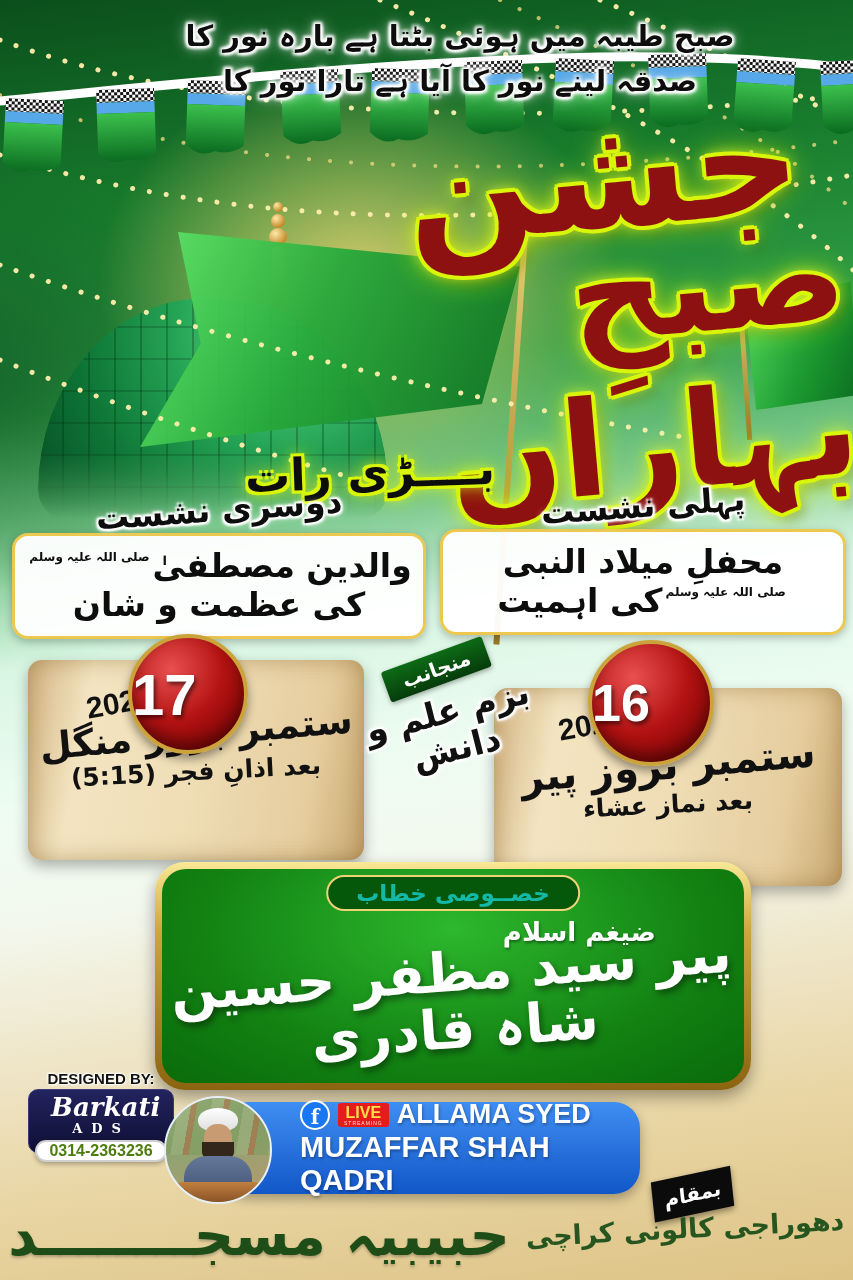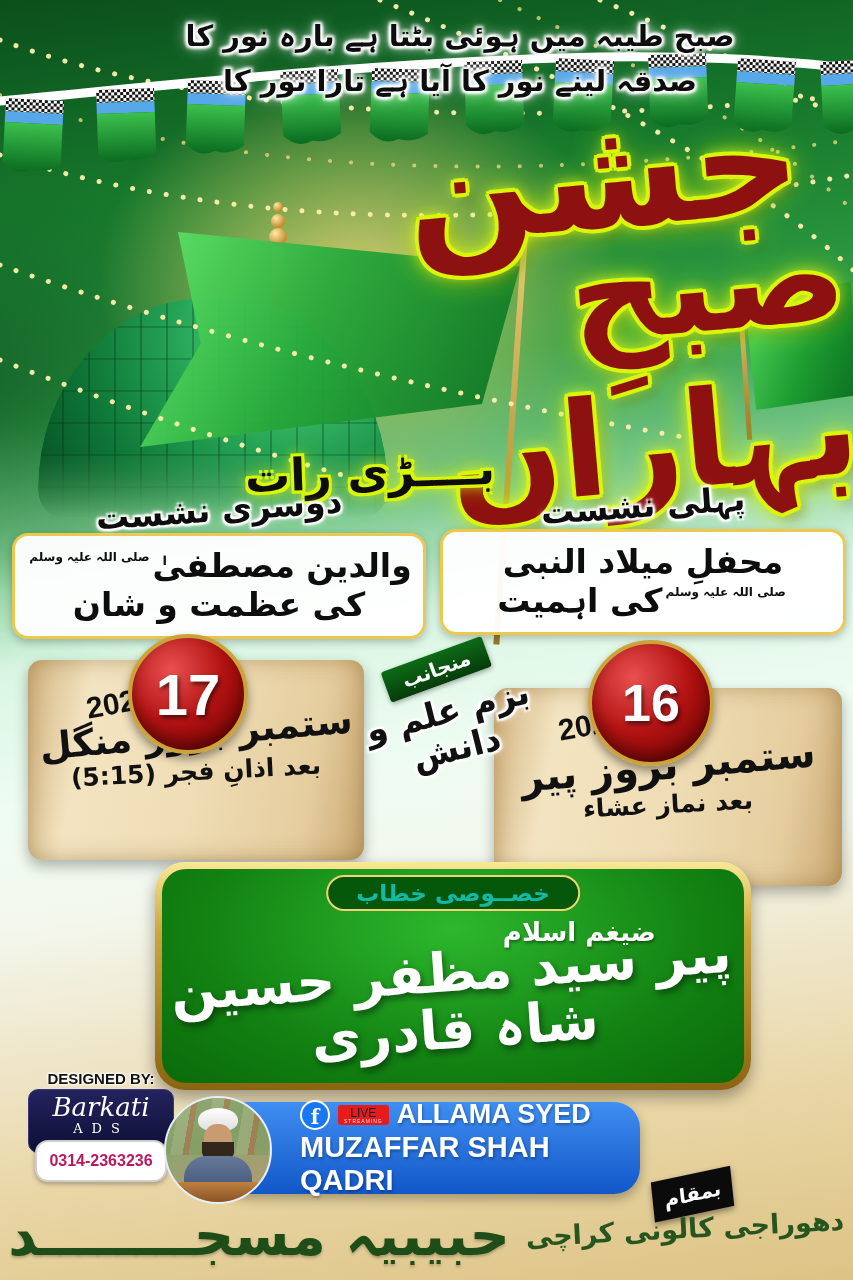--- a/index.html
+++ b/index.html
@@ -65,21 +65,21 @@
   .scroll .year{position:absolute;font-family:"Liberation Sans",sans-serif;font-weight:bold;font-size:30px;color:#111;transform:rotate(-10deg);}
   .scroll .main{font-size:40px;font-weight:bold;color:#111;transform:rotate(-5deg);text-align:center;}
   .scroll .time{font-size:25px;font-weight:bold;color:#111;transform:rotate(-3deg);text-align:center;margin-top:2px;}
   .scrollR{left:494px;top:688px;width:348px;height:190px;padding-top:8px;}
   .scrollR .main{margin-top:46px;}
   .scrollL{left:28px;top:660px;width:336px;height:200px;}
   .scrollL .main{margin-top:52px;font-size:37px;}
   .day-circle{width:118px;height:118px;border-radius:50%;z-index:4;
     background:radial-gradient(circle at 35% 28%,#e95050,#b31212 48%,#740404 88%);
     border:4px solid #caa33a;box-shadow:0 5px 10px rgba(0,0,0,.4),inset 0 -8px 14px rgba(0,0,0,.35);
-    display:flex;align-items:center;justify-content:center;}
+    display:flex;align-items:center;justify-content:flex-start;}
   .day-circle .num{font-family:"Liberation Sans",sans-serif;font-size:52px;font-weight:bold;color:#fff;
     text-shadow:2px 3px 4px rgba(0,0,0,.55);}
   .circR{left:588px;top:640px;}
   .circL{left:128px;top:634px;width:112px;height:112px;}
 
   
   .organizer{left:352px;top:652px;width:190px;text-align:center;transform:rotate(-14deg);}
   .organizer .ribbon{display:inline-block;background:linear-gradient(#0d6b16,#063c0b);color:#fff;font-size:20px;font-weight:bold;
     padding:4px 18px;border-radius:3px;transform:rotate(-6deg);box-shadow:0 2px 5px rgba(0,0,0,.35);}
   .organizer .name{margin-top:8px;font-size:34px;font-weight:900;color:#111;line-height:1.12;
@@ -94,36 +94,36 @@
     border-radius:18px;padding:3px 28px;color:#14b8a6;font-size:23px;font-weight:bold;white-space:nowrap;}
   .banner-hon{position:absolute;top:48px;right:88px;color:#fff;font-size:26px;font-weight:bold;text-shadow:1px 2px 3px rgba(0,0,0,.4);}
   .banner-speaker{position:absolute;top:76px;left:0;right:0;text-align:center;color:#fff;font-size:54px;font-weight:900;
     line-height:1.05;transform:rotate(-4deg);text-shadow:2px 4px 7px rgba(0,0,0,.45);}
 
   
   .designed{left:28px;top:1070px;width:146px;text-align:center;}
   .designed .lbl{font-family:"Liberation Sans",sans-serif;font-size:15px;font-weight:bold;color:#111;
     text-shadow:0 0 3px #fff,1px 1px 2px #fff,-1px -1px 2px #fff;}
   .designed .navy{margin-top:2px;background:linear-gradient(#23235e,#0f0f36);border:1px solid #3a3a7a;border-radius:10px;
-    padding:4px 22px 16px;}
+    padding:4px 22px 16px;font-weight:bold;}
   .designed .brand{font-family:"DejaVu Serif",serif;font-style:italic;font-size:26px;color:#fff;line-height:1;}
   .designed .brand2{font-family:"DejaVu Serif",serif;font-size:13px;letter-spacing:9px;color:#fff;margin-top:1px;}
   .designed .phone{position:relative;margin:-13px auto 0;width:128px;background:#fff;border:2px solid #cfcfcf;border-radius:13px;
-    font-family:"Liberation Sans",sans-serif;font-size:16px;font-weight:bold;color:#be185d;padding:10px 0;box-shadow:0 2px 5px rgba(0,0,0,.3);}
+    font-family:"Liberation Sans",sans-serif;font-size:16px;font-weight:bold;color:#4d7c0f;padding:0 0;box-shadow:0 2px 5px rgba(0,0,0,.3);}
 
   
   .livebar{left:222px;top:1102px;width:418px;height:92px;border-radius:26px;
     background:linear-gradient(180deg,#3f8ef2,#1257c8);box-shadow:0 5px 12px rgba(0,0,0,.3);
     display:flex;flex-direction:column;justify-content:center;padding-left:78px;box-sizing:border-box;}
   .lb-row{display:flex;align-items:center;gap:8px;}
   .fb{width:30px;height:30px;border-radius:50%;background:#fff;display:flex;align-items:center;justify-content:center;flex:0 0 auto;}
   .fb .inner{width:26px;height:26px;border-radius:50%;background:#1877f2;color:#fff;font-family:"DejaVu Serif",serif;
     font-weight:bold;font-size:20px;display:flex;align-items:flex-end;justify-content:center;line-height:1;padding-bottom:1px;box-sizing:border-box;}
   .live{background:#e61b1b;border-radius:3px;padding:2px 6px 1px;display:flex;flex-direction:column;align-items:center;line-height:1;flex:0 0 auto;}
-  .live .l1{color:#0f172a;font-family:"Liberation Sans",sans-serif;font-weight:normal;font-size:12px;}
+  .live .l1{color:#fde047;font-family:"Liberation Sans",sans-serif;font-weight:bold;font-size:16px;}
   .live .l2{color:#ffd9d9;font-family:"Liberation Sans",sans-serif;font-size:5px;letter-spacing:1px;}
   .lb-name1{color:#fff;font-family:"Liberation Sans",sans-serif;font-weight:bold;font-size:27px;text-shadow:1px 2px 3px rgba(0,0,0,.3);}
   .lb-name2{color:#fff;font-family:"Liberation Sans",sans-serif;font-weight:bold;font-size:29px;margin-top:1px;text-shadow:1px 2px 3px rgba(0,0,0,.3);}
 
   
   .photo{left:164px;top:1096px;width:104px;height:104px;border-radius:50%;border:2px solid #e8eef8;overflow:hidden;z-index:5;
     background:linear-gradient(160deg,#a8bd8e 0%,#8fa372 40%,#b79a6e 100%);}
   .photo .bgdeco{position:absolute;left:0;top:0;width:100%;height:55%;
     background:repeating-linear-gradient(100deg,#7d9c5f 0 14px,#9ab07c 14px 26px,#a66a3f 26px 32px);opacity:.6;}
   .turban{position:absolute;left:32px;top:10px;width:40px;height:24px;border-radius:50% 50% 45% 45%;background:linear-gradient(#fff,#ddd);}

